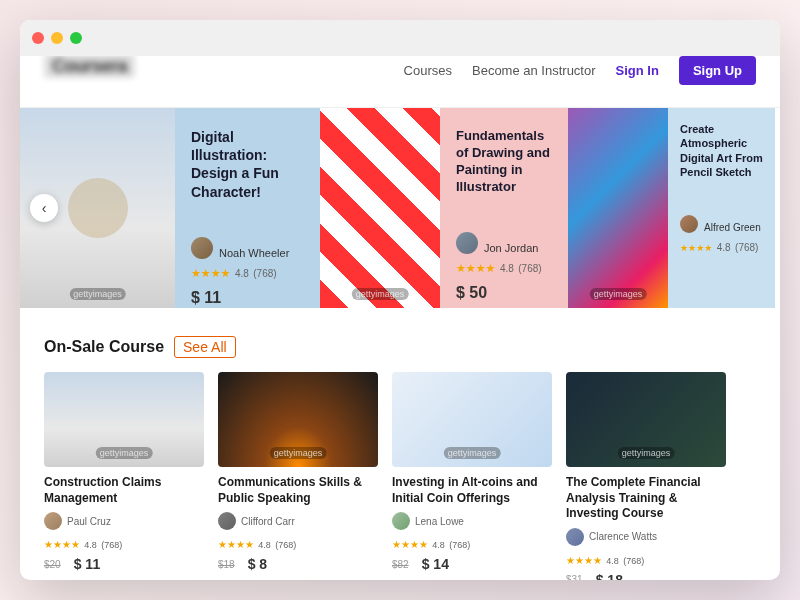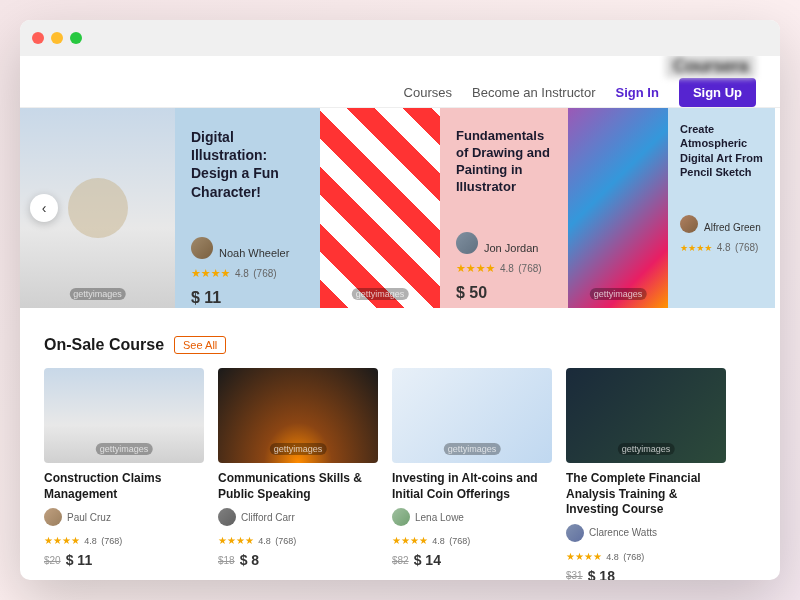--- a/index.html
+++ b/index.html
@@ -34,26 +34,25 @@
     }
     .dot { width: 12px; height: 12px; border-radius: 50%; }
     .dot-red { background: #ff5f57; }
     .dot-yellow { background: #ffbd2e; }
     .dot-green { background: #28c840; }
     .content { flex: 1; overflow: hidden; display: flex; flex-direction: column; }
     
     
     .navbar {
       display: flex;
-      align-items: flex-end;
+      align-items: flex-start;
       padding: 0 24px;
       height: 52px;
       border-bottom: 1px solid #eee;
       flex-shrink: 0;
-      flex-direction: column;
     }
     .logo {
       font-size: 18px;
       font-weight: 700;
       color: #333;
       flex: 1;
       letter-spacing: -0.5px;
     }
     .logo span { background: #ddd; border-radius: 4px; padding: 2px 8px; filter: blur(3px); }
     .nav-links { display: flex; align-items: center; gap: 20px; }
@@ -140,21 +139,21 @@
 
     
     .onsale {
       padding: 28px 24px 0;
       flex: 1;
       overflow: hidden;
     }
     .onsale-header { display: flex; align-items: center; gap: 10px; margin-bottom: 14px; }
     .onsale-title { font-size: 16px; font-weight: 700; color: #1a1a1a; }
     .see-all-btn {
-      font-size: 11px;
+      font-size: 14px;
       color: #e65c00;
       border: 1px solid #e65c00;
       padding: 2px 8px;
       border-radius: 3px;
       cursor: pointer;
     }
     .course-grid {
       display: flex;
       gap: 14px;
     }
@@ -169,21 +168,21 @@
     .course-title { font-size: 12px; font-weight: 700; color: #1a1a1a; line-height: 1.3; margin-bottom: 6px; }
     .course-instructor { display: flex; align-items: center; gap: 5px; margin-bottom: 4px; }
     .avatar-xs { width: 18px; height: 18px; border-radius: 50%; flex-shrink: 0; }
     .avatar-xs-1 { background: linear-gradient(135deg, #c0a080, #9b7f5e); }
     .avatar-xs-2 { background: linear-gradient(135deg, #808080, #606060); }
     .avatar-xs-3 { background: linear-gradient(135deg, #a0c0a0, #70a070); }
     .avatar-xs-4 { background: linear-gradient(135deg, #8090b0, #6070a0); }
     .instructor-name-sm { font-size: 10px; color: #666; }
     .course-stars { color: #f4a700; font-size: 10px; }
     .rating-sm { font-size: 9px; color: #666; }
-    .price-row { display: flex; align-items: center; gap: 5px; margin-top: 4px; }
+    .price-row { display: flex; align-items: center; gap: 13px; margin-top: 4px; }
     .price-old { font-size: 10px; color: #999; text-decoration: line-through; }
     .price-new { font-size: 14px; font-weight: 700; color: #333; }
 
     
     .sim-construction {
       width: 100%; height: 100%;
       background: linear-gradient(180deg, #c8d8e8 0%, #e8e8e8 60%, #d0d0d0 100%);
       position: relative;
     }
     .sim-audience {

